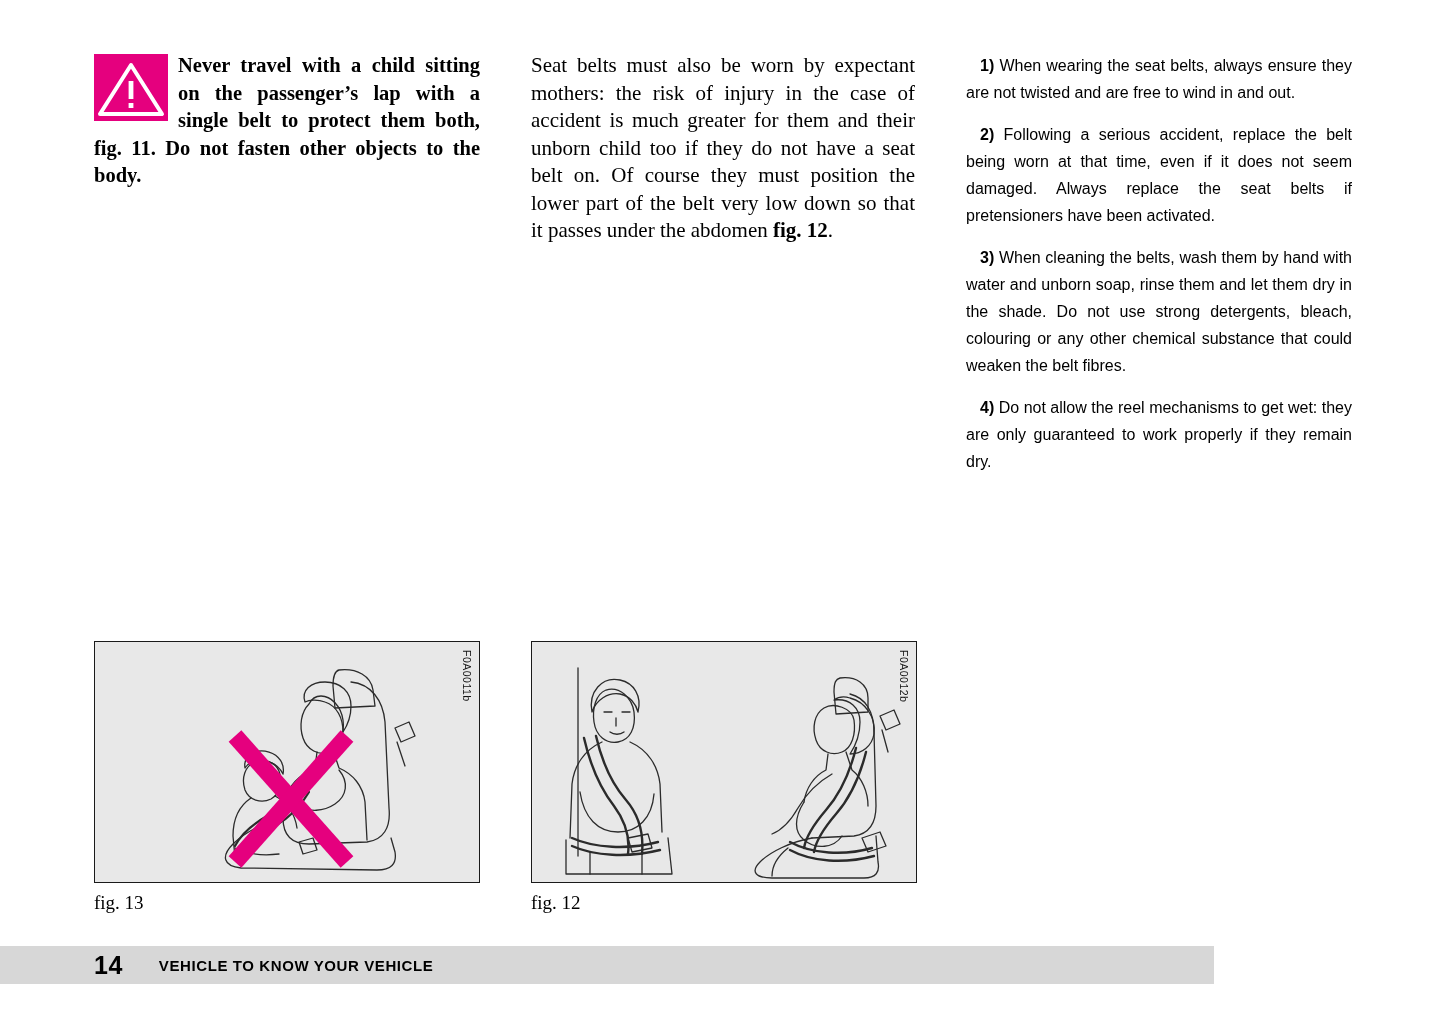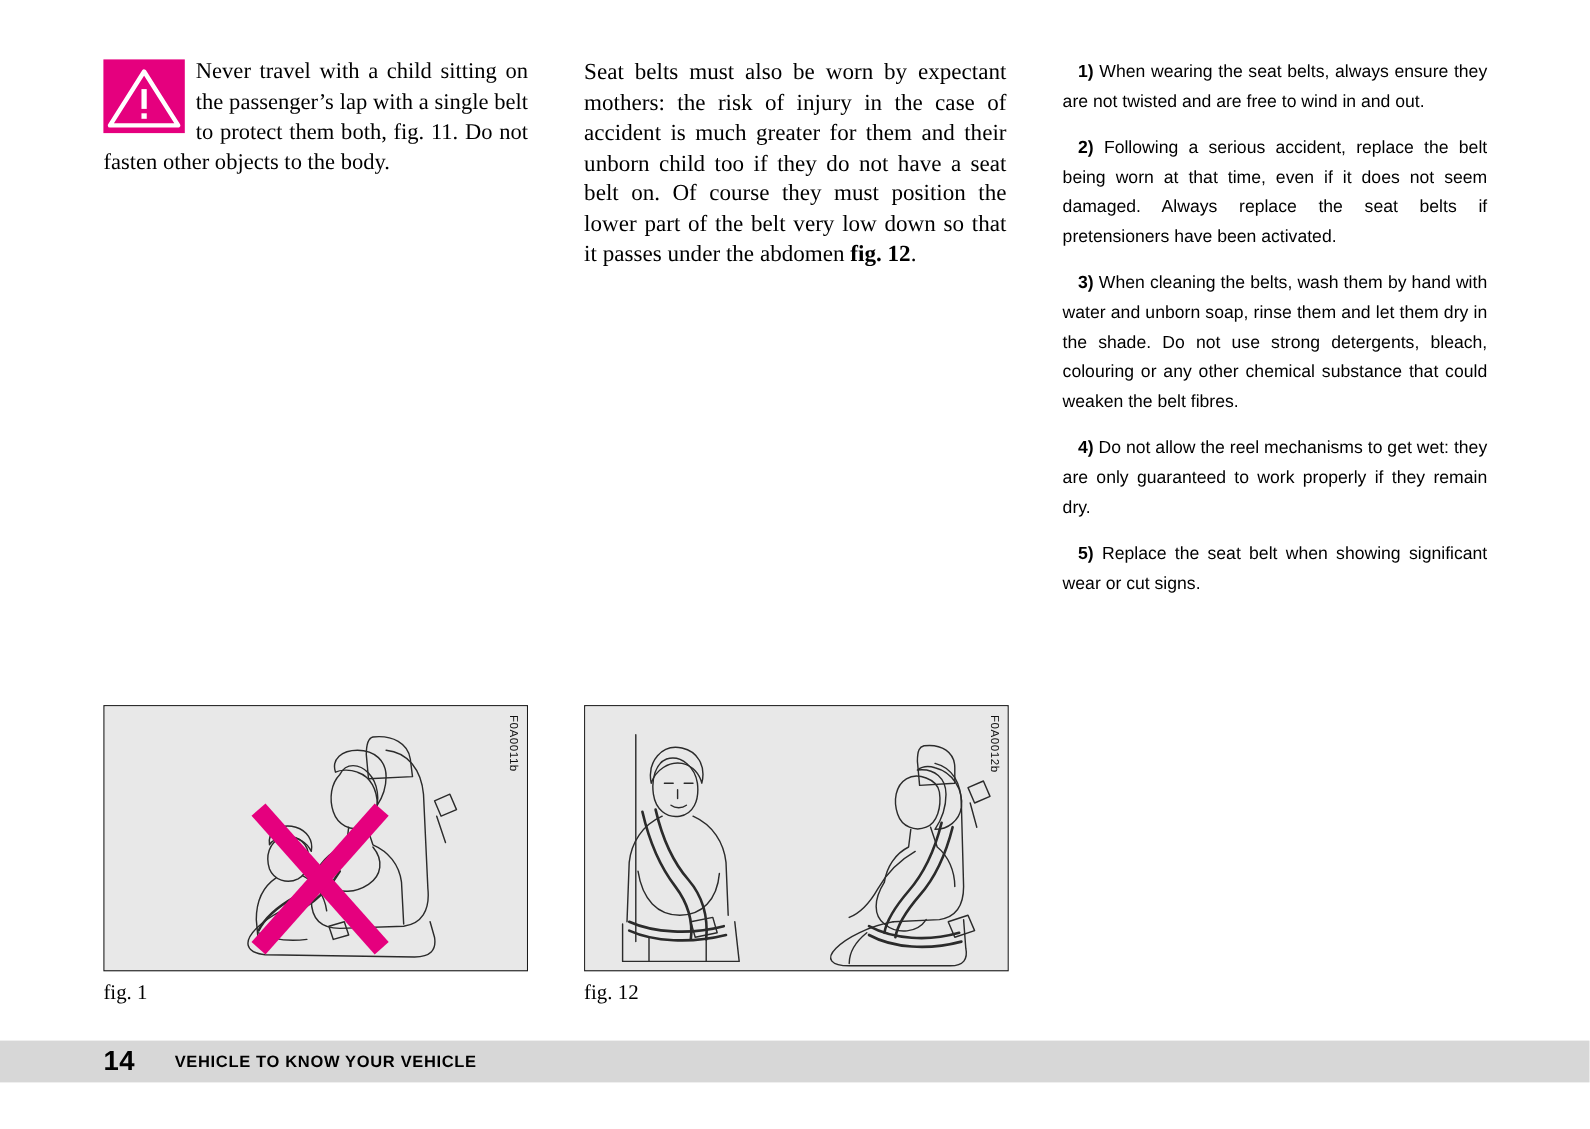--- a/index.html
+++ b/index.html
@@ -28,21 +28,21 @@
     position: absolute;
     top: 52px;
   }
   .col-1 { left: 94px;  width: 386px; }
   .col-2 { left: 531px; width: 384px; }
   .col-3 { left: 966px; width: 386px; }
 
   
   .warn-block {
     font-family: "Liberation Serif", serif;
-    font-weight: normal;
+    font-weight: bold;
     font-size: 20.5px;
     line-height: 27.5px;
     text-align: justify;
     color: #000;
   }
   .warn-icon {
     float: left;
     width: 74px;
     height: 67px;
     background: #e5007e;
@@ -111,21 +111,21 @@
   #figure-11 { left: 94px; top: 641px; }
   #figure-11 .fig-frame { width: 384px; height: 240px; }
   #figure-12 { left: 531px; top: 641px; }
   #figure-12 .fig-frame { width: 384px; height: 240px; }
 
   
   .footer {
     position: absolute;
     left: 0;
     top: 946px;
-    width: 1445px;
+    width: 1214px;
     height: 38px;
     background: #d7d7d7;
   }
   .footer-inner {
     position: absolute;
     left: 94px;
     top: 0;
     height: 38px;
     display: flex;
     align-items: center;
@@ -169,21 +169,20 @@
   <div class="col col-3">
 
     <p class="num-para"><span class="num">1)</span><span> When wearing the seat belts, always ensure they are not twisted and are free to wind in and out.</span></p>
 
     <p class="num-para"><span class="num">2)</span><span> Following a serious accident, replace the belt being worn at that time, even if it does not seem damaged. Always replace the seat belts if pretensioners have been activated.</span></p>
 
     <p class="num-para"><span class="num">3)</span><span> When cleaning the belts, wash them by hand with water and unborn soap, rinse them and let them dry in the shade. Do not use strong detergents, bleach, colouring or any other chemical substance that could weaken the belt fibres.</span></p>
 
     <p class="num-para"><span class="num">4)</span><span> Do not allow the reel mechanisms to get wet: they are only guaranteed to work properly if they remain dry.</span></p>
 
-    <p class="num-para"><span class="num">5)</span><span> Replace the seat belt when showing significant wear or cut signs.</span></p>
   </div>
 
   <div class="figure" id="figure-11">
     <div class="fig-frame">
       <svg width="384" height="240" viewBox="0 0 384 240">
         <rect x="0" y="0" width="384" height="240" fill="#e8e8e8"></rect>
         <g fill="none" stroke="#2b2b2b" stroke-width="1.3" stroke-linejoin="round" stroke-linecap="round">
 
           <path d="M256 40 C276 42 288 58 290 80 L294 166 C296 186 288 198 272 200 L214 202 C196 202 188 192 188 176"></path>
 
@@ -218,21 +217,21 @@
           <path d="M302 100 L310 124"></path>
         </g>
 
         <g stroke="#e5007e" stroke-width="17" stroke-linecap="butt">
           <line x1="140" y1="94" x2="252" y2="220"></line>
           <line x1="252" y1="94" x2="140" y2="220"></line>
         </g>
       </svg>
       <span class="fig-code">F0A0011b</span>
     </div>
-    <div class="fig-caption">fig. 1</div>
+    <div class="fig-caption">fig. 13</div>
   </div>
 
   <div class="figure" id="figure-12">
     <div class="fig-frame">
       <svg width="384" height="240" viewBox="0 0 384 240">
         <rect x="0" y="0" width="384" height="240" fill="#e8e8e8"></rect>
         <g fill="none" stroke="#2b2b2b" stroke-width="1.3" stroke-linejoin="round" stroke-linecap="round">
 
           <path d="M46 26 L46 214"></path>
 

